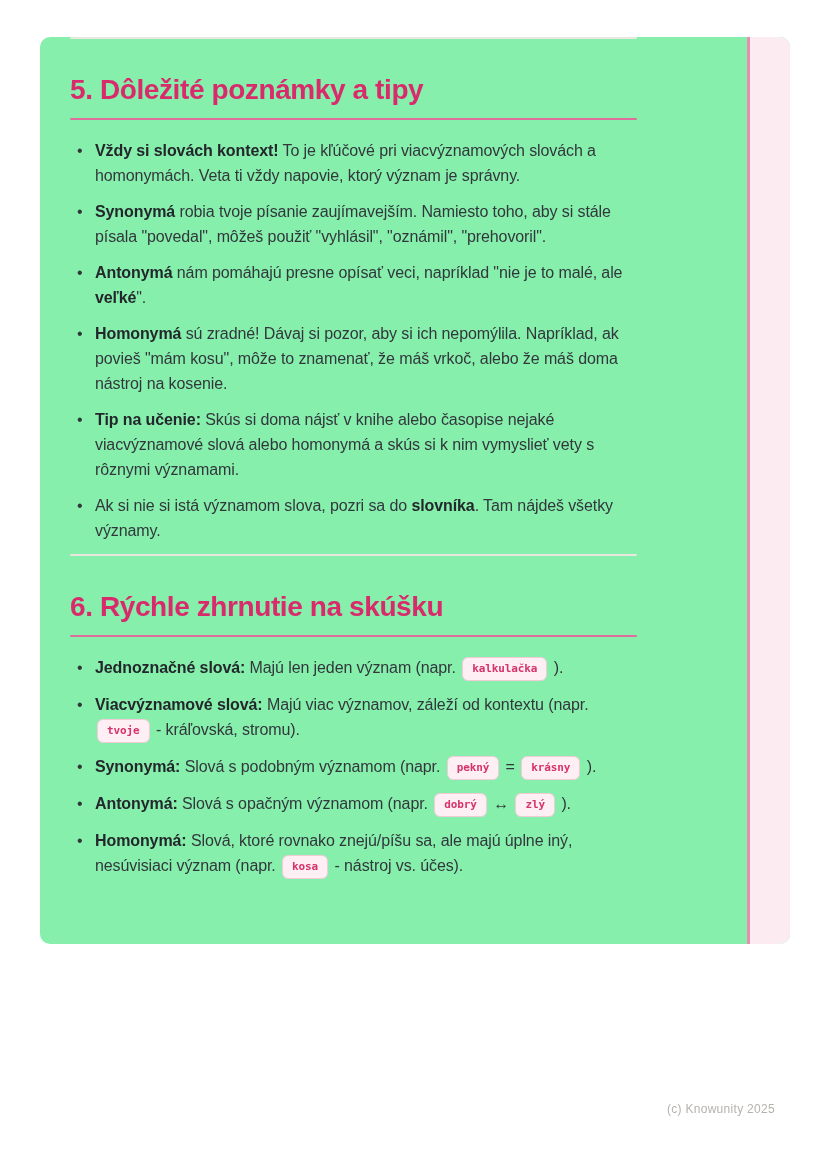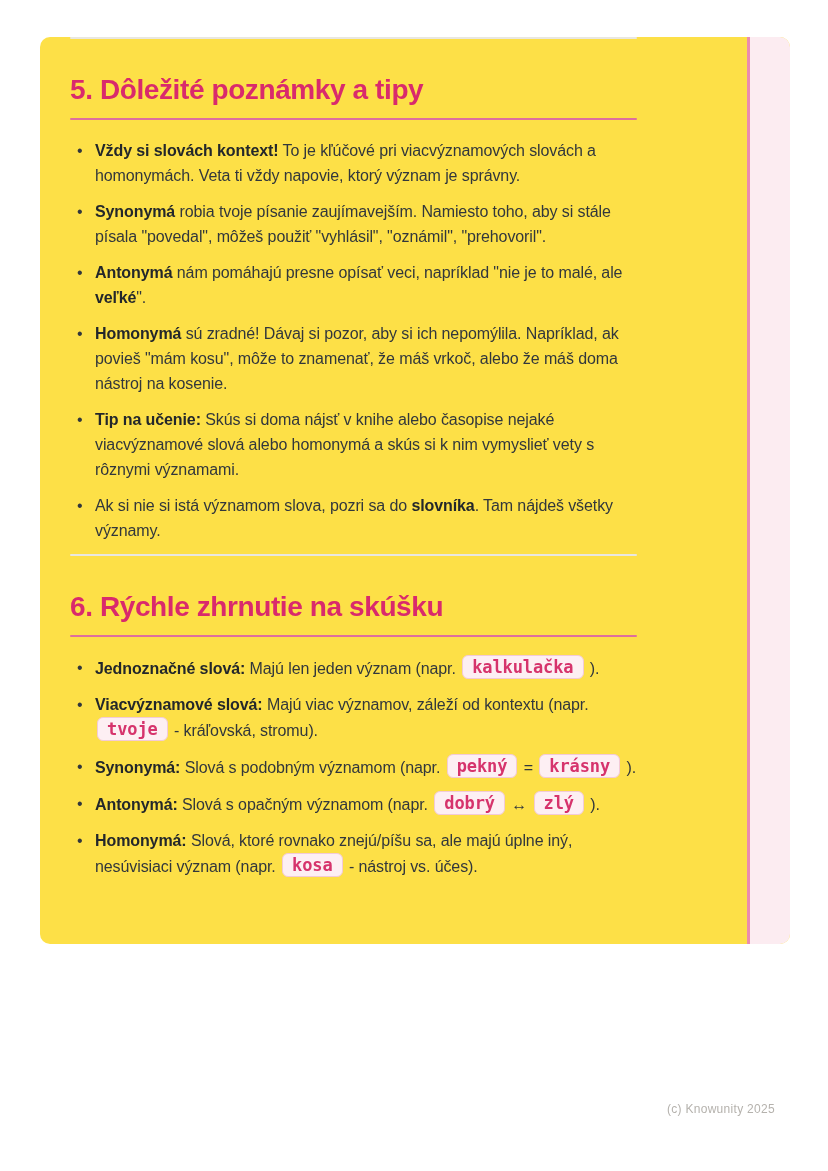--- a/index.html
+++ b/index.html
@@ -4,21 +4,21 @@
 <style>
   html,body{margin:0;padding:0;}
   body{
     width:828px;height:1171px;position:relative;overflow:hidden;
     background:#ffffff;
     font-family:"Liberation Sans",sans-serif;
     -webkit-font-smoothing:antialiased;
   }
   .sheet{
     position:absolute;left:40px;top:37px;width:750px;height:907px;
-    background:#fde047;border-radius:10px;text-decoration:underline;
+    background:#86efac;border-radius:10px;text-decoration:underline;
   }
   .edge-strip{
     position:absolute;top:0;right:0;bottom:0;width:40px;
     background:#fcecf1;border-left:3px solid #ea8cae;
     border-radius:0 10px 10px 0;
   }
   .content{
     position:absolute;left:30px;top:0;width:567px;
   }
   .gray-hr{
@@ -42,21 +42,21 @@
   li::before{
     content:"\2022";
     position:absolute;left:7px;top:0;color:#32373c;font-size:16px;
   }
   .b{font-weight:700;color:#23272b;}
   .chip{
     display:inline-block;
     padding:1px 9px;margin:0 2px;
     background:#fdeff3;border:1px solid #f3cad7;border-radius:6px;
     font-family:"DejaVu Sans Mono",monospace;
-    font-size:17px;font-weight:700;color:#d6336c;
+    font-size:11px;font-weight:700;color:#d6336c;
     line-height:20px;vertical-align:1px;white-space:nowrap;
   }
   .footer{
     position:absolute;top:1102px;right:53px;
     font-size:12px;color:#b5b2ad;letter-spacing:0.3px;
   }
 </style>
 </head>
 <body>
 

